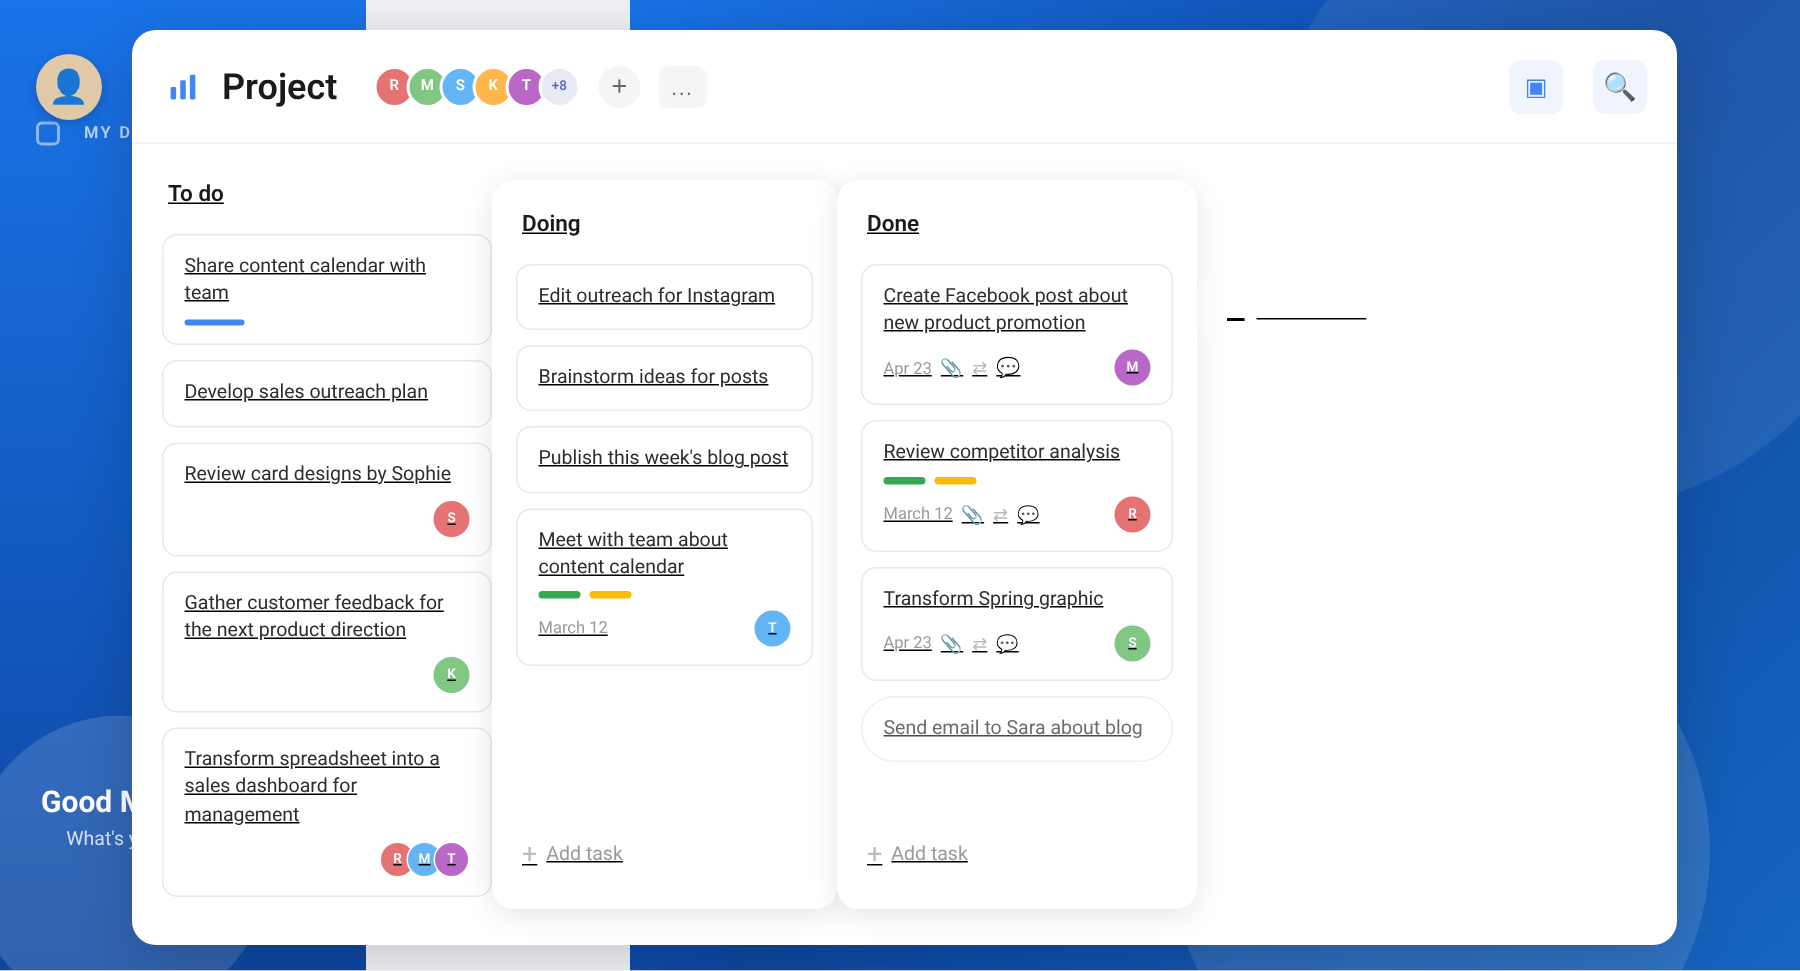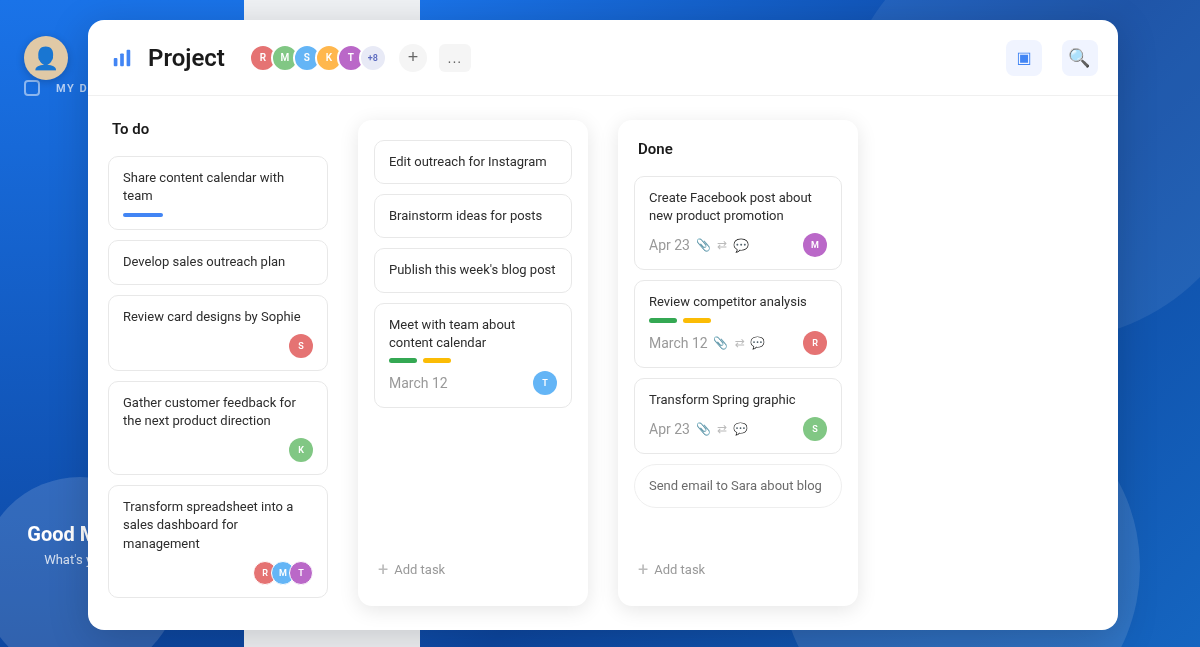--- a/index.html
+++ b/index.html
@@ -167,23 +167,24 @@
       cursor: pointer;
       display: flex;
       align-items: center;
       justify-content: center;
     }
 
     
     .board-area {
       display: flex;
       padding: 24px 20px;
-      gap: 30px;
+      gap: 0;
       height: calc(610px - 76px);
       overflow-x: auto;
+      text-decoration: underline;
     }
 
     
     .column {
       min-width: 220px;
       width: 220px;
       display: flex;
       flex-direction: column;
       gap: 10px;
     }
@@ -214,21 +215,21 @@
       justify-content: space-between;
       margin-top: 8px;
     }
     .progress-bar {
       height: 4px;
       border-radius: 2px;
       width: 40px;
     }
     .progress-bar.blue { background: #4285f4; }
     .task-date {
-      font-size: 14px;
+      font-size: 11px;
       color: #999;
     }
     .task-avatar {
       width: 24px;
       height: 24px;
       border-radius: 50%;
       display: flex;
       align-items: center;
       justify-content: center;
       font-size: 9px;
@@ -469,20 +470,21 @@
             <div class="task-avatar" style="background:#e57373;">R</div>
             <div class="task-avatar" style="background:#64b5f6;">M</div>
             <div class="task-avatar" style="background:#ba68c8;">T</div>
           </div>
         </div>
       </div>
 
     </div>
 
     <div class="column-card">
+      <div class="column-header">Doing</div>
 
       <div class="task-card">
         <div class="task-title">Edit outreach for Instagram</div>
       </div>
 
       <div class="task-card">
         <div class="task-title">Brainstorm ideas for posts</div>
       </div>
 
       <div class="task-card">

